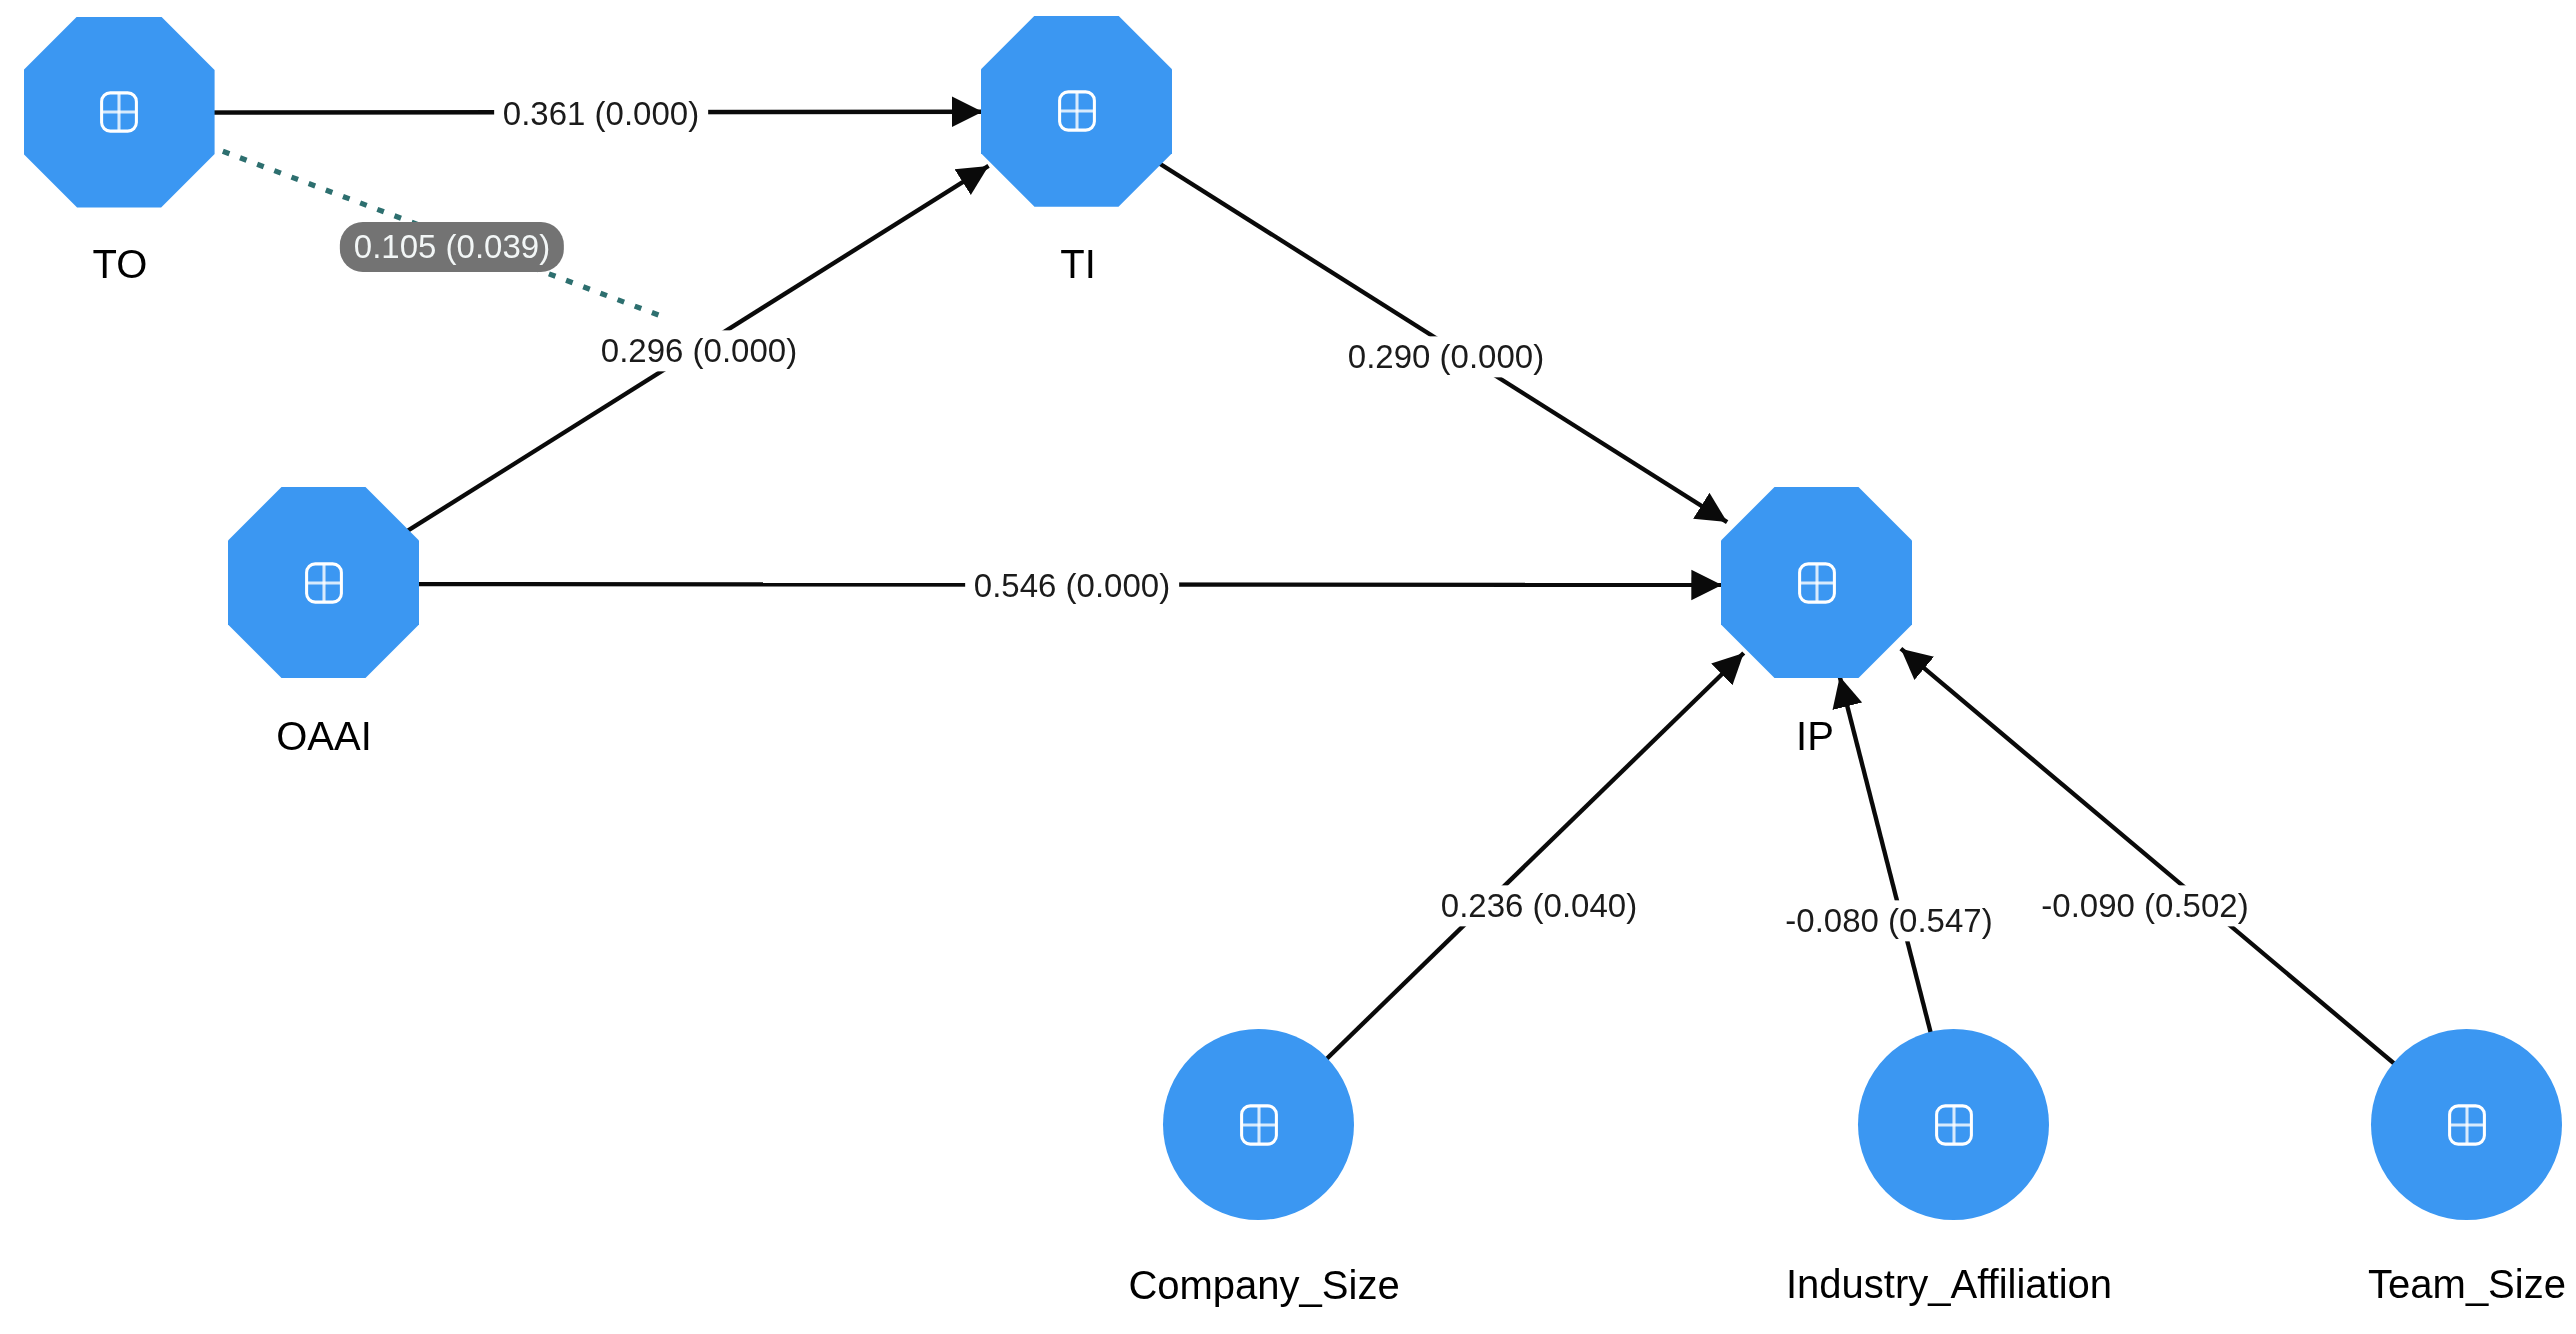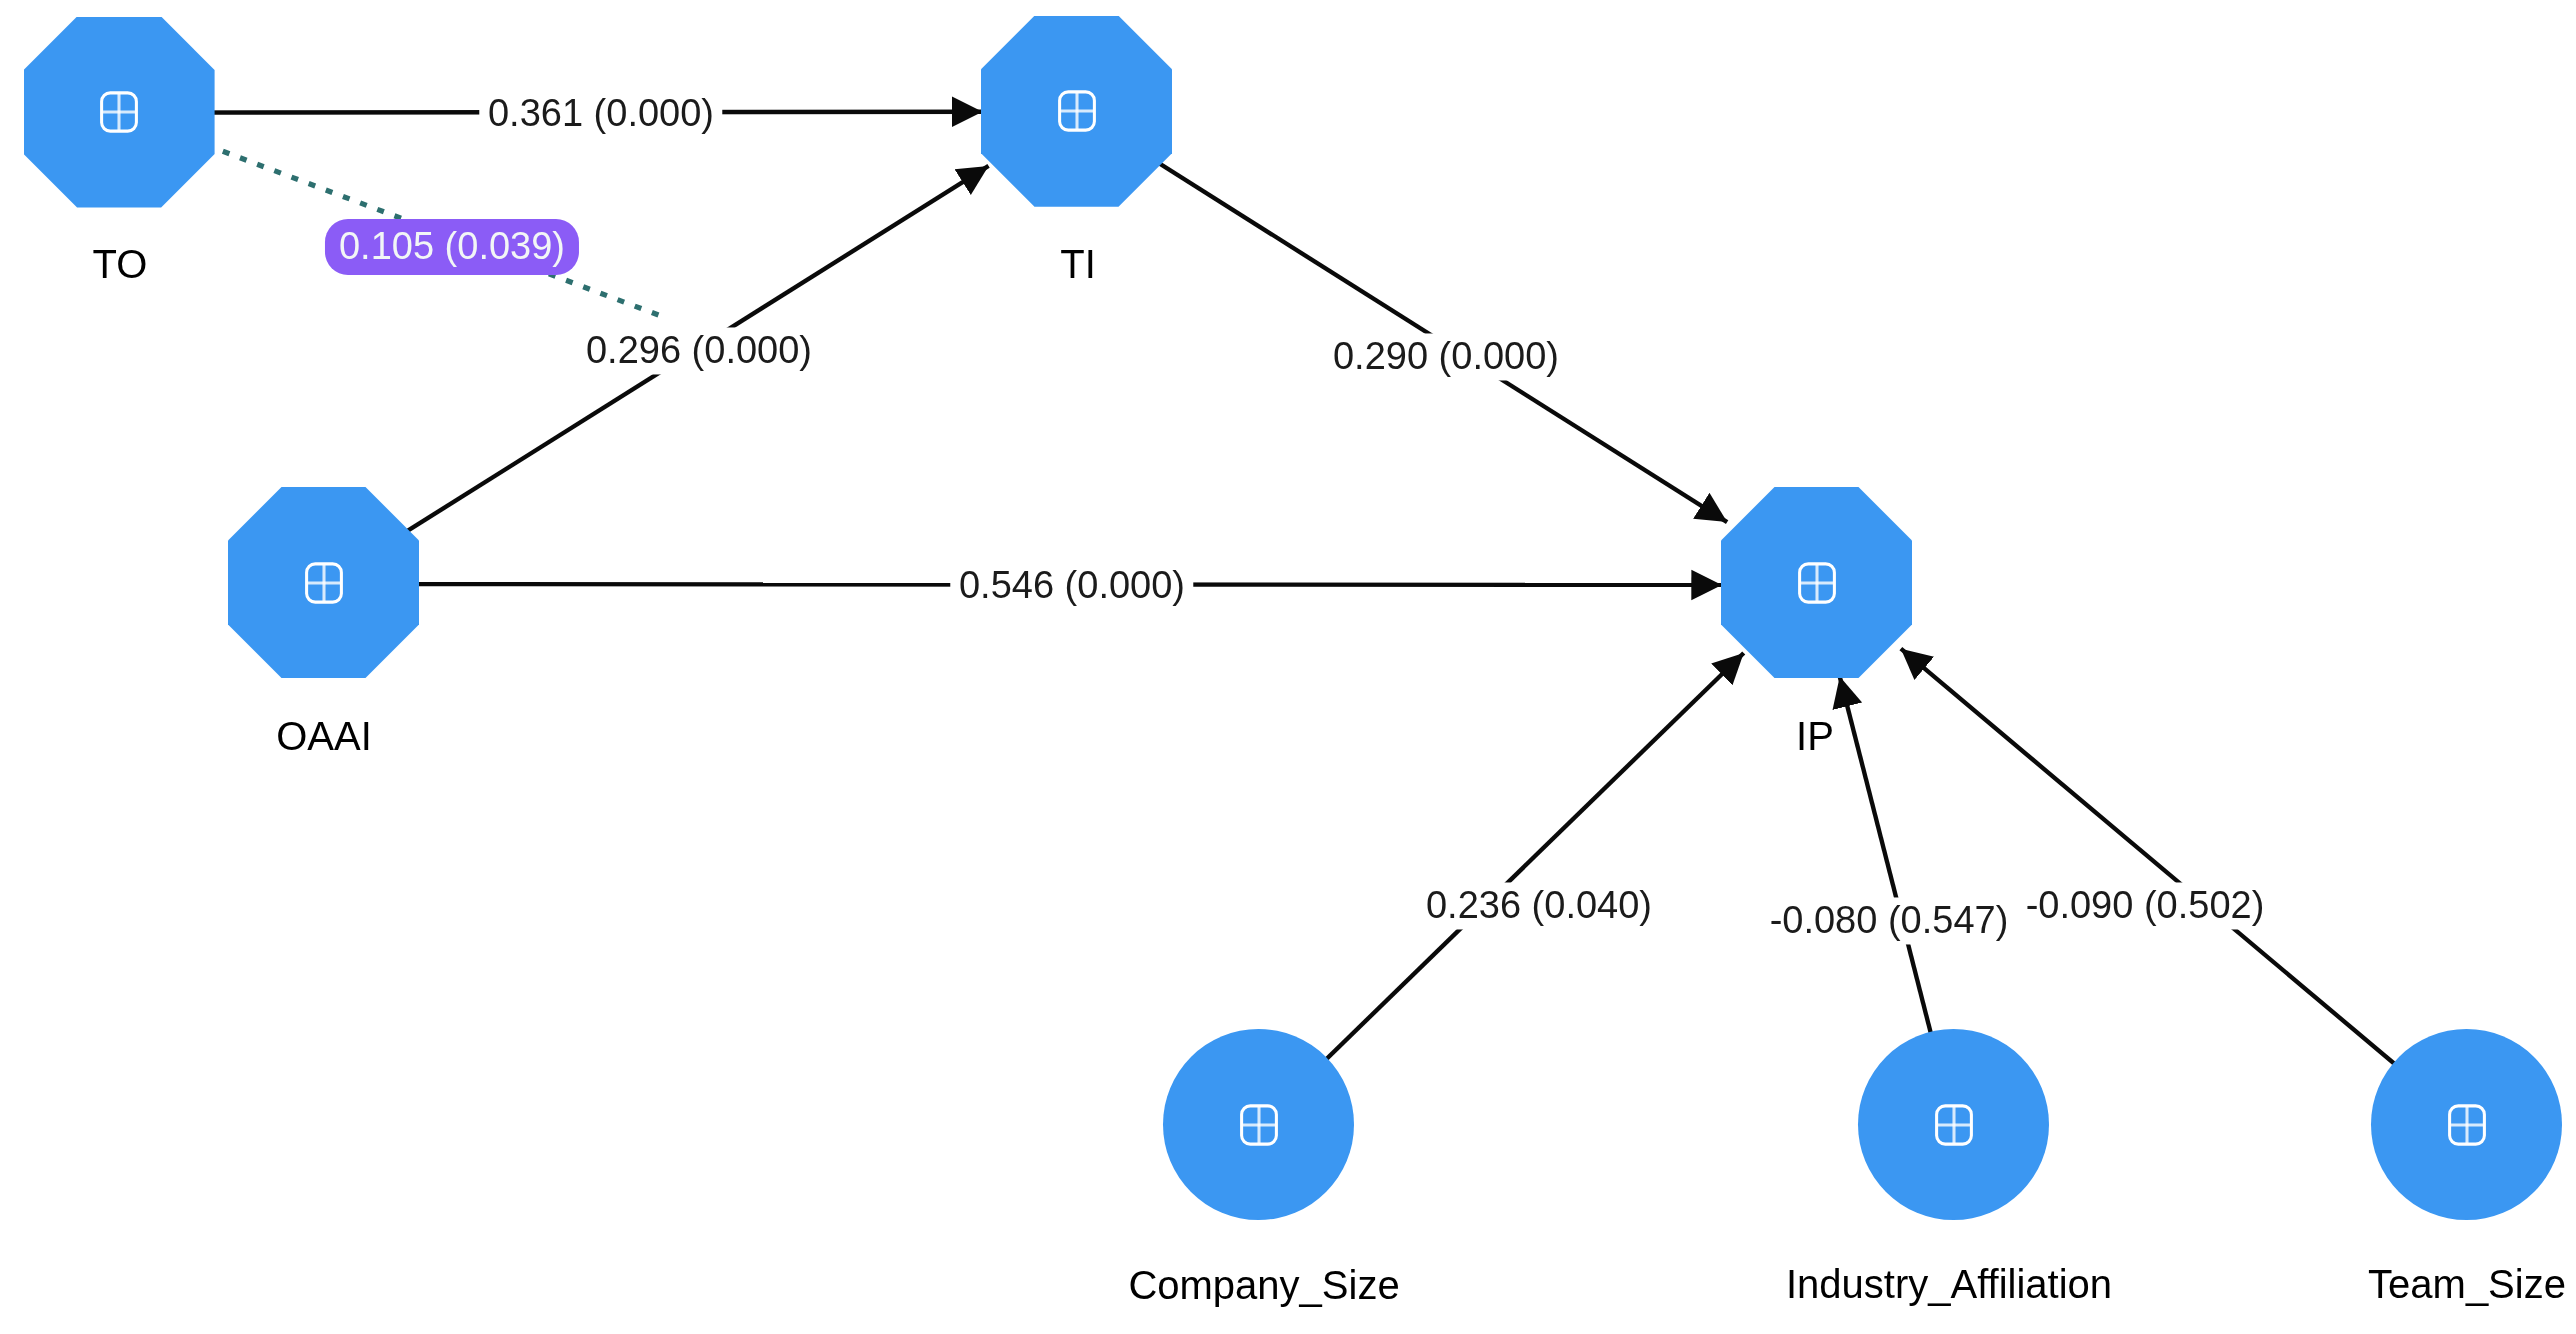--- a/index.html
+++ b/index.html
@@ -30,28 +30,28 @@
   .edge.dashed {
     stroke: #2d6f6f;
     stroke-width: 6;
     stroke-dasharray: 8 13;
   }
   .coef {
     position: absolute;
     transform: translate(-50%, -50%);
     background: #ffffff;
     color: #1b1b1b;
-    font-size: 38px;
+    font-size: 33px;
     line-height: 1.15;
     padding: 1.7px 8.7px;
     white-space: nowrap;
     z-index: 3;
   }
   .coef.moderation {
-    background: #8b5cf6;
+    background: #737373;
     color: #f2f6f6;
     padding: 6.1px 14px;
     border-radius: 23px;
   }
   .node {
     position: absolute;
     width: 191px;
     height: 191px;
     background: #3b97f2;
     display: flex;

